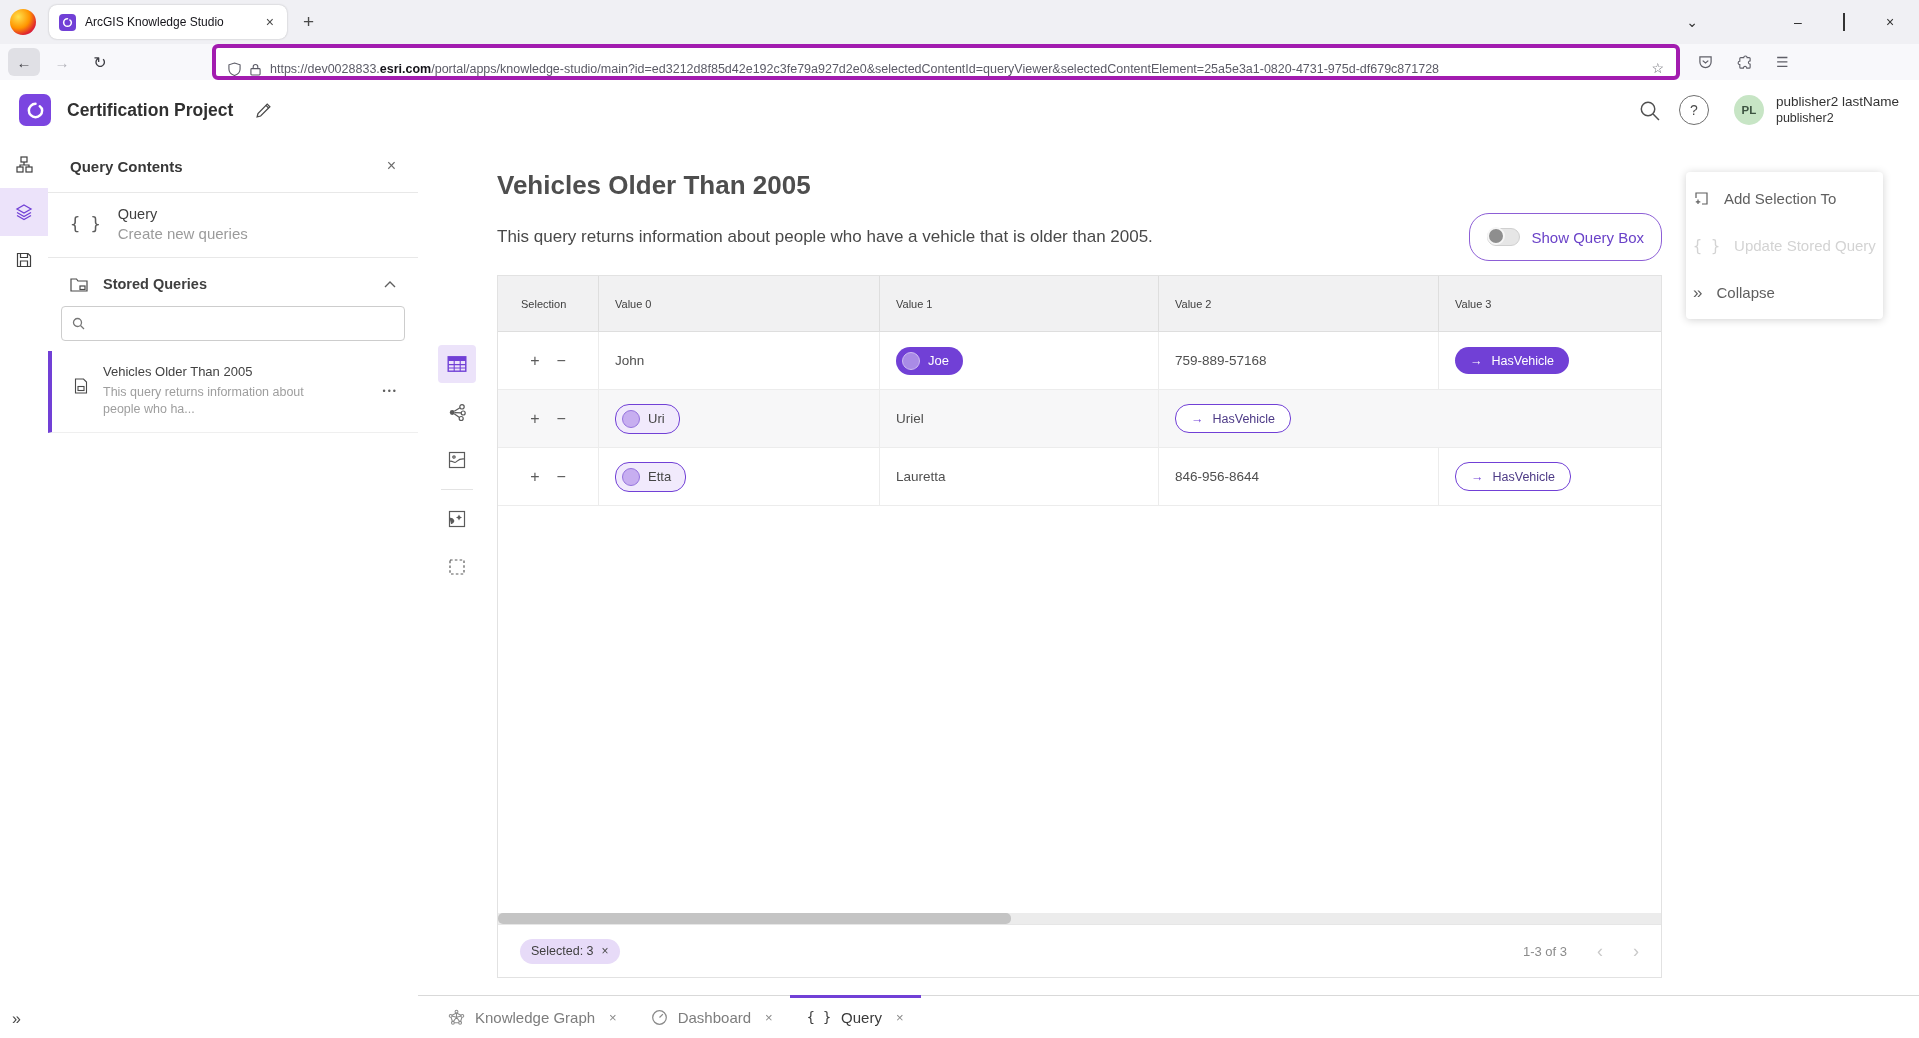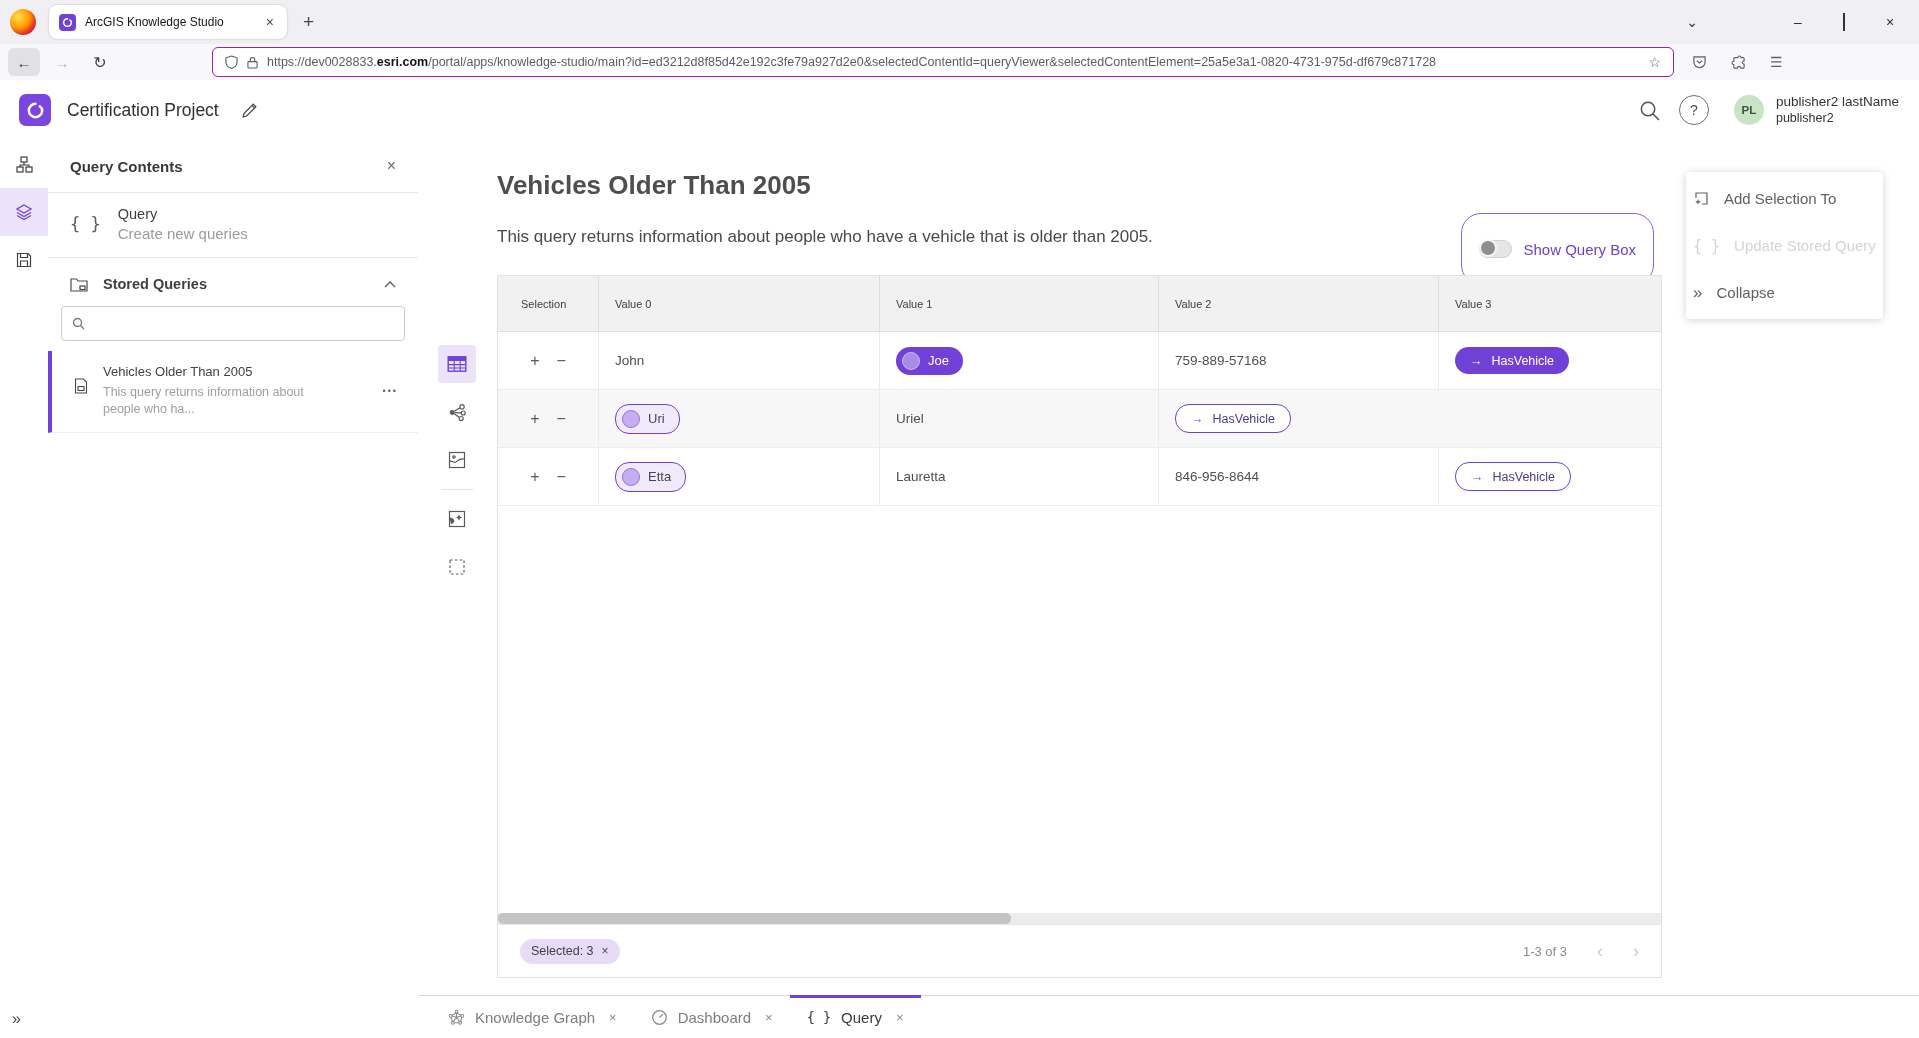--- a/index.html
+++ b/index.html
@@ -21,33 +21,33 @@
   .win-controls{margin-left:auto;display:flex;align-items:center;color:#333;}
   .tabs-chevron{margin-right:60px;cursor:pointer;}
   .win-btn{width:46px;text-align:center;font-size:14px;cursor:pointer;}
   .win-max-box{width:10px;height:10px;border:1.2px solid #333;margin:0 auto;}
 
   .navbar{position:absolute;left:0;top:44px;width:100%;height:36px;background:#f8f8fb;border-bottom:1px solid #e0e0e6;
     display:flex;align-items:center;}
   .nav-btn{font-size:15px;color:#3e3e44;width:32px;height:28px;display:flex;align-items:center;justify-content:center;border-radius:6px;}
   .nav-back{background:#e0e0e5;margin-left:8px;}
   .nav-fwd{color:#b3b3ba;}
-  .urlbar{margin-left:96px;height:28px;width:1436px;background:#fff;border:1px solid #a21caf;border-radius:6px;
-    display:flex;align-items:center;padding:0 12px;gap:9px;}
+  .urlbar{margin-left:96px;height:28px;width:1436px;background:#fff;border:4px solid #a21caf;border-radius:6px;
+    display:flex;align-items:flex-end;padding:0 12px;gap:9px;}
   .url-text{font-size:12.5px;white-space:nowrap;overflow:hidden;flex:1;color:#5b5b66;}
   .url-text .domain{color:#15141a;font-weight:bold;}
   .url-star{font-size:14px;color:#5f5f68;cursor:pointer;}
   .nav-right{display:flex;align-items:center;gap:24px;margin-left:18px;}
   .nav-ico{cursor:pointer;color:#5f5f68;font-size:14px;}
 
   
   .appheader{position:absolute;left:0;top:80px;width:100%;height:60px;background:#fff;border-bottom:1px solid #e3e3e3;
     display:flex;align-items:center;}
   .app-logo{width:32px;height:32px;border-radius:7px;background:#7b45e0;margin-left:19px;display:flex;align-items:center;justify-content:center;}
-  .project-title{font-size:17.5px;font-weight:normal;color:#303030;margin-left:16px;}
+  .project-title{font-size:17.5px;font-weight:bold;color:#303030;margin-left:16px;}
   .edit-pencil{margin-left:22px;cursor:pointer;}
   .hdr-right{margin-left:auto;display:flex;align-items:center;margin-right:14px;}
   .hdr-icon-btn{width:44px;display:flex;justify-content:center;cursor:pointer;}
   .help-ring{width:28px;height:28px;border:1.4px solid #6f6f6f;border-radius:50%;display:flex;align-items:center;justify-content:center;
     font-size:14px;color:#4c4c4c;}
   .avatar{width:30px;height:30px;border-radius:50%;background:#c7e5c5;display:flex;align-items:center;justify-content:center;
     font-size:11.5px;font-weight:bold;color:#3c5340;margin:0 12px 0 18px;flex:none;cursor:pointer;}
   .user-block{line-height:1.25;margin-right:6px;}
   .user-name{font-size:13.5px;color:#323232;}
   .user-sub{font-size:12.5px;color:#323232;}
@@ -75,22 +75,22 @@
   .stored-item{margin-top:10px;position:relative;display:flex;gap:15px;padding:13px 20px 14px 22px;border-left:4px solid var(--accent);
     border-bottom:1px solid #efefef;cursor:pointer;}
   .si-title{font-size:13px;color:#424242;}
   .si-desc{font-size:12.5px;color:#9e9e9e;margin-top:5px;line-height:1.35;width:212px;}
   .si-menu{margin-left:auto;font-size:9px;letter-spacing:2px;color:#5f5f5f;cursor:pointer;align-self:center;}
 
   
   .main{position:absolute;left:418px;top:140px;width:1501px;height:855px;background:#fff;}
   .main-title{position:absolute;left:79px;top:30px;font-size:26px;font-weight:bold;color:#4e4e4e;}
   .main-sub{position:absolute;left:79px;top:87px;font-size:17px;color:#494949;}
-  .show-btn{position:absolute;right:265px;top:73px;height:38px;border:1px solid #8d5fd6;border-radius:20px;
-    display:flex;align-items:center;gap:11px;padding:16px 17px;cursor:pointer;background:#fff;}
+  .show-btn{position:absolute;right:257px;top:73px;height:38px;border:1px solid #8d5fd6;border-radius:20px;
+    display:flex;align-items:center;gap:11px;padding:4px 17px;cursor:pointer;background:#fff;}
   .switch{width:31px;height:16px;border-radius:9px;background:#e6e6e6;border:1px solid #d0d0d0;position:relative;flex:none;}
   .switch .knob{position:absolute;left:-1px;top:-2px;width:18px;height:18px;border-radius:50%;background:#8e8e8e;border:2px solid #f6f6f6;box-sizing:border-box;}
   .show-btn span.lbl{font-size:15px;color:#6a42c8;}
 
   .mini-toolbar{position:absolute;left:20px;top:205px;width:38px;display:flex;flex-direction:column;gap:10px;}
   .mt-item{width:38px;height:38px;border-radius:4px;display:flex;align-items:center;justify-content:center;color:#5a5a5a;cursor:pointer;}
   .mt-item.selected{background:var(--accent-light);color:var(--accent);}
   .mt-divider{height:1px;background:#e3e3e3;margin:0 3px;}
 
   .table-card{position:absolute;left:79px;top:135px;width:1165px;height:703px;border:1px solid #e2e2e2;

